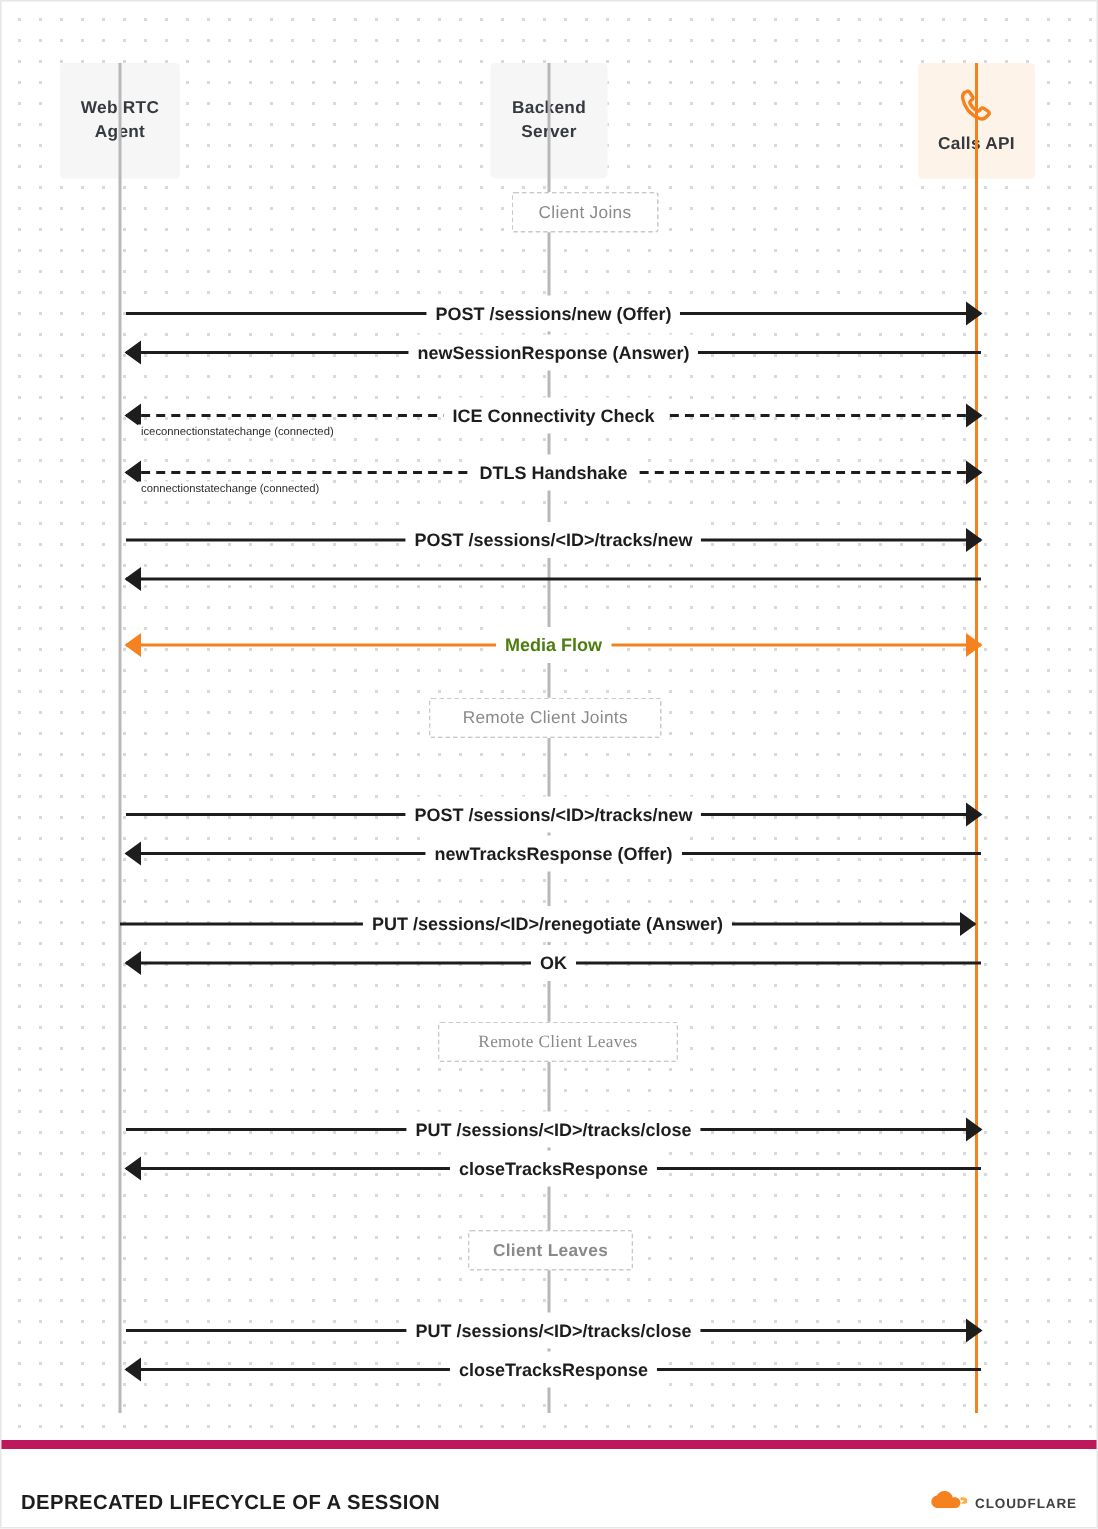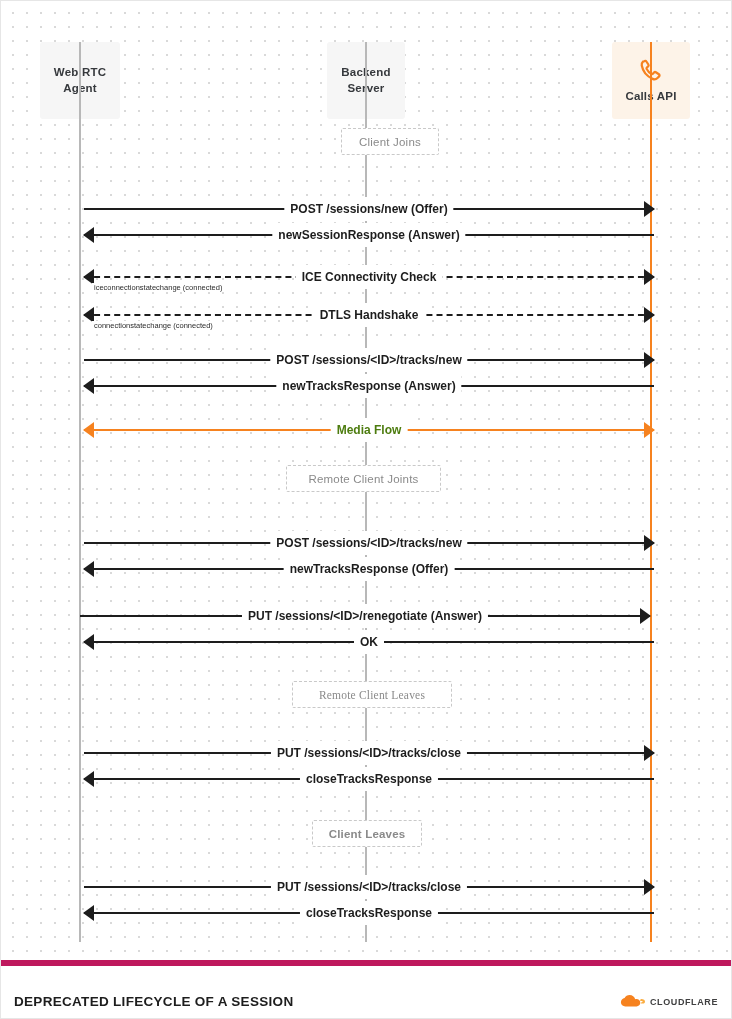--- a/index.html
+++ b/index.html
@@ -238,21 +238,20 @@
 
     <div class="msg" style="left:84px; top:347px; width:570px;">
       <div class="line"></div>
       <div class="arrowhead right"></div>
       <div class="label">POST /sessions/&lt;ID&gt;/tracks/new</div>
     </div>
 
     <div class="msg" style="left:84px; top:373px; width:570px;">
       <div class="line"></div>
       <div class="arrowhead left"></div>
-      <div class="label">newTracksResponse (Answer)</div>
     </div>
 
     <div class="msg media" style="left:84px; top:417px; width:570px;">
       <div class="line"></div>
       <div class="arrowhead right"></div>
       <div class="arrowhead left"></div>
       <div class="label">Media Flow</div>
     </div>
 
     <div class="phase" style="left:286px; top:465px; width:155px; height:27px;">

